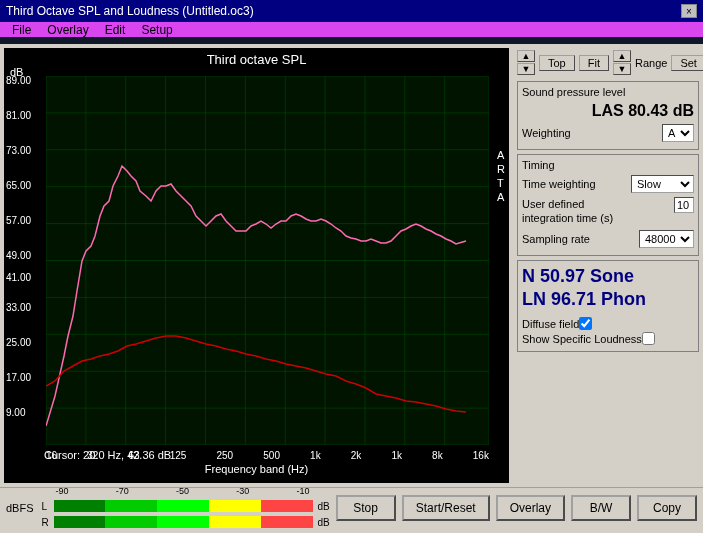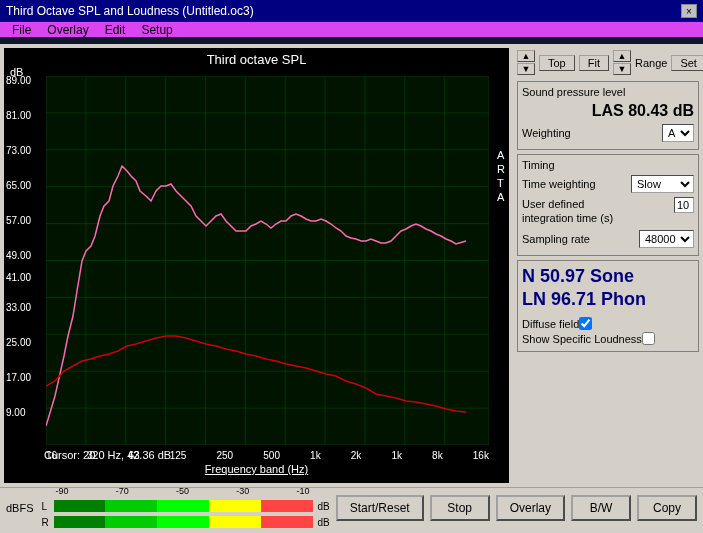--- a/index.html
+++ b/index.html
@@ -93,21 +93,20 @@
       bottom: 40px;
     }
 
     #x-axis-label {
       position: absolute;
       bottom: 8px;
       left: 50%;
       transform: translateX(-50%);
       color: white;
       font-size: 11px;
-      text-decoration: underline;
     }
 
     #cursor-label {
       position: absolute;
       bottom: 22px;
       left: 40px;
       color: white;
       font-size: 11px;
     }
 
@@ -589,18 +588,18 @@
         <div style="width:20%;height:100%;background:#008000;"></div>
         <div style="width:20%;height:100%;background:#00cc00;"></div>
         <div style="width:20%;height:100%;background:#00ff00;"></div>
         <div style="width:20%;height:100%;background:#ffff00;"></div>
         <div style="width:20%;height:100%;background:#ff4444;"></div>
       </div>
       <span class="meter-dbfs-end">dB</span>
     </div>
   </div>
 
+  <button class="action-btn">Stop</button>
   <button class="action-btn">Start/Reset</button>
-  <button class="action-btn">Stop</button>
   <button class="action-btn">Overlay</button>
   <button class="action-btn">B/W</button>
   <button class="action-btn">Copy</button>
 </div>
 
 </body></html>

